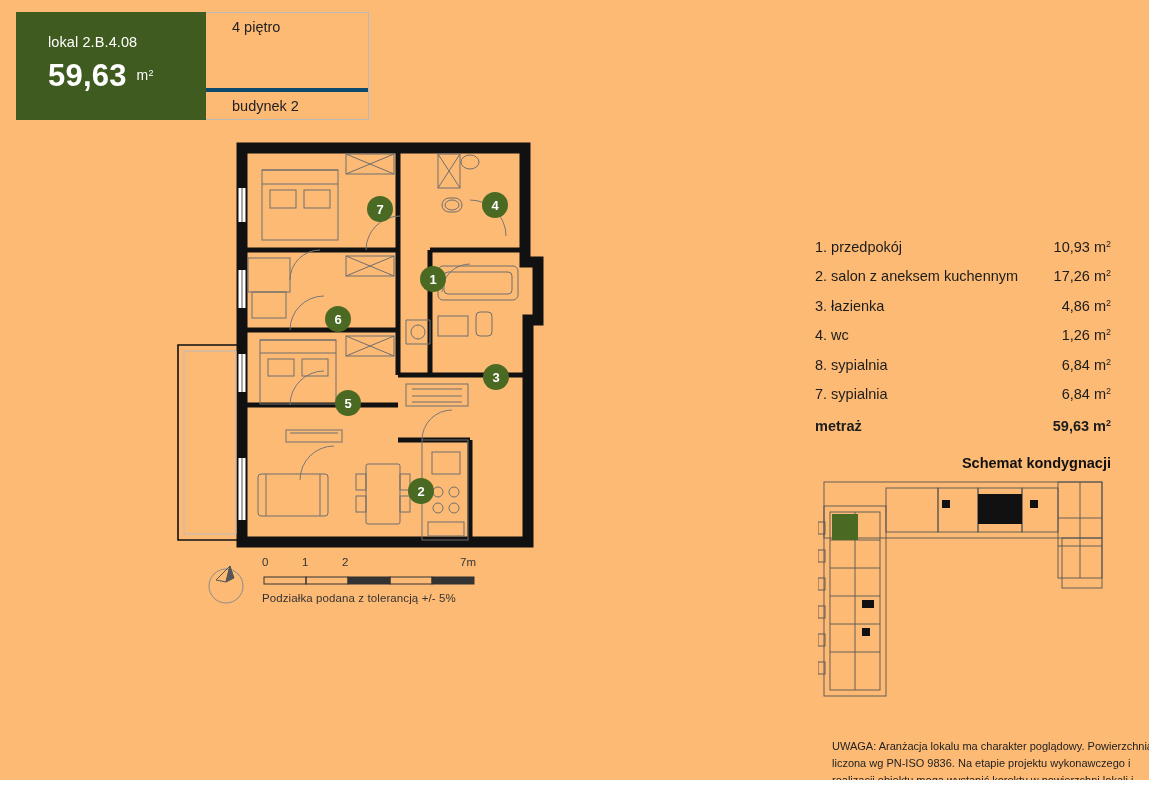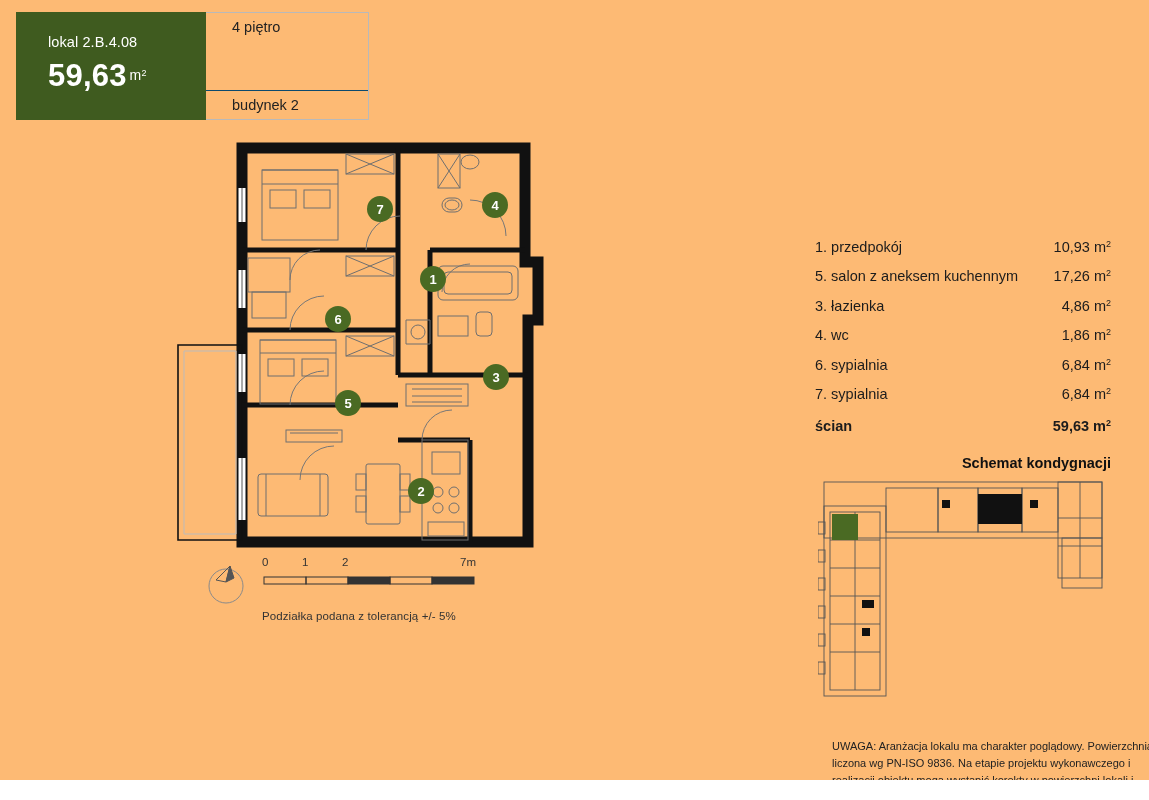--- a/index.html
+++ b/index.html
@@ -39,40 +39,40 @@
   .header-green .area {
     font-size: 31px;
     font-weight: 700;
     letter-spacing: .2px;
     line-height: 1;
   }
   .header-green .area .unit {
     font-size: 14px;
     font-weight: 400;
     vertical-align: 6px;
-    margin-left: 3px;
+    margin-left: 10px;
   }
   .header-green .area .unit sup { font-size: 9px; vertical-align: 4px; }
   .header-cells {
     width: 163px;
     display: flex;
     flex-direction: column;
     border: 1px solid #b9b9b9;
     border-left: none;
     gap: 48px;
   }
   .header-cell {
     flex: 1;
     display: flex;
     align-items: center;
     padding-left: 26px;
     font-size: 14.5px;
     color: #222;
   }
-  .header-cell + .header-cell { border-top: 1px solid #0c4a6e; }
+  .header-cell + .header-cell { border-top: 4px solid #0c4a6e; }
 
   
   .plan {
     position: absolute;
     left: 170px; top: 140px;
     width: 400px; height: 480px;
   }
   .plan svg { display: block; }
 
   .marker {
@@ -96,21 +96,21 @@
     width: 300px;
   }
   .scale-labels {
     position: relative;
     height: 16px;
     font-size: 11.5px;
     color: #333;
   }
   .scale-labels span { position: absolute; top: 0; }
   .scale-note {
-    margin-top: 20px;
+    margin-top: 2px;
     font-size: 11.5px;
     color: #333;
     letter-spacing: .1px;
   }
 
   
   .compass { position: absolute; left: 200px; top: 556px; width: 52px; height: 52px; }
 
   
   .legend {
@@ -326,41 +326,41 @@
     </svg>
     <div class="scale-note">Podziałka podana z tolerancją +/- 5%</div>
   </div>
 
   <div class="legend">
     <div class="legend-row">
       <span>1. przedpokój</span>
       <span class="val"><span>10,93 m</span><sup>2</sup></span>
     </div>
     <div class="legend-row">
-      <span>5. salon z aneksem kuchennym</span>
+      <span>2. salon z aneksem kuchennym</span>
       <span class="val"><span>17,26 m</span><sup>2</sup></span>
     </div>
     <div class="legend-row">
       <span>3. łazienka</span>
       <span class="val"><span>4,86 m</span><sup>2</sup></span>
     </div>
     <div class="legend-row">
       <span>4. wc</span>
-      <span class="val"><span>1,86 m</span><sup>2</sup></span>
-    </div>
-    <div class="legend-row">
-      <span>6. sypialnia</span>
+      <span class="val"><span>1,26 m</span><sup>2</sup></span>
+    </div>
+    <div class="legend-row">
+      <span>8. sypialnia</span>
       <span class="val"><span>6,84 m</span><sup>2</sup></span>
     </div>
     <div class="legend-row">
       <span>7. sypialnia</span>
       <span class="val"><span>6,84 m</span><sup>2</sup></span>
     </div>
     <div class="legend-row total">
-      <span>ścian</span>
+      <span>metraż</span>
       <span class="val"><span>59,63 m</span><sup>2</sup></span>
     </div>
     <div class="legend-title">Schemat kondygnacji</div>
   </div>
 
   <div class="floorplan">
     <svg width="290" height="225" viewBox="0 0 290 225">
       <g stroke="#555" fill="none" stroke-width="0.9">
 
         <rect x="6" y="28" width="62" height="190"></rect>

